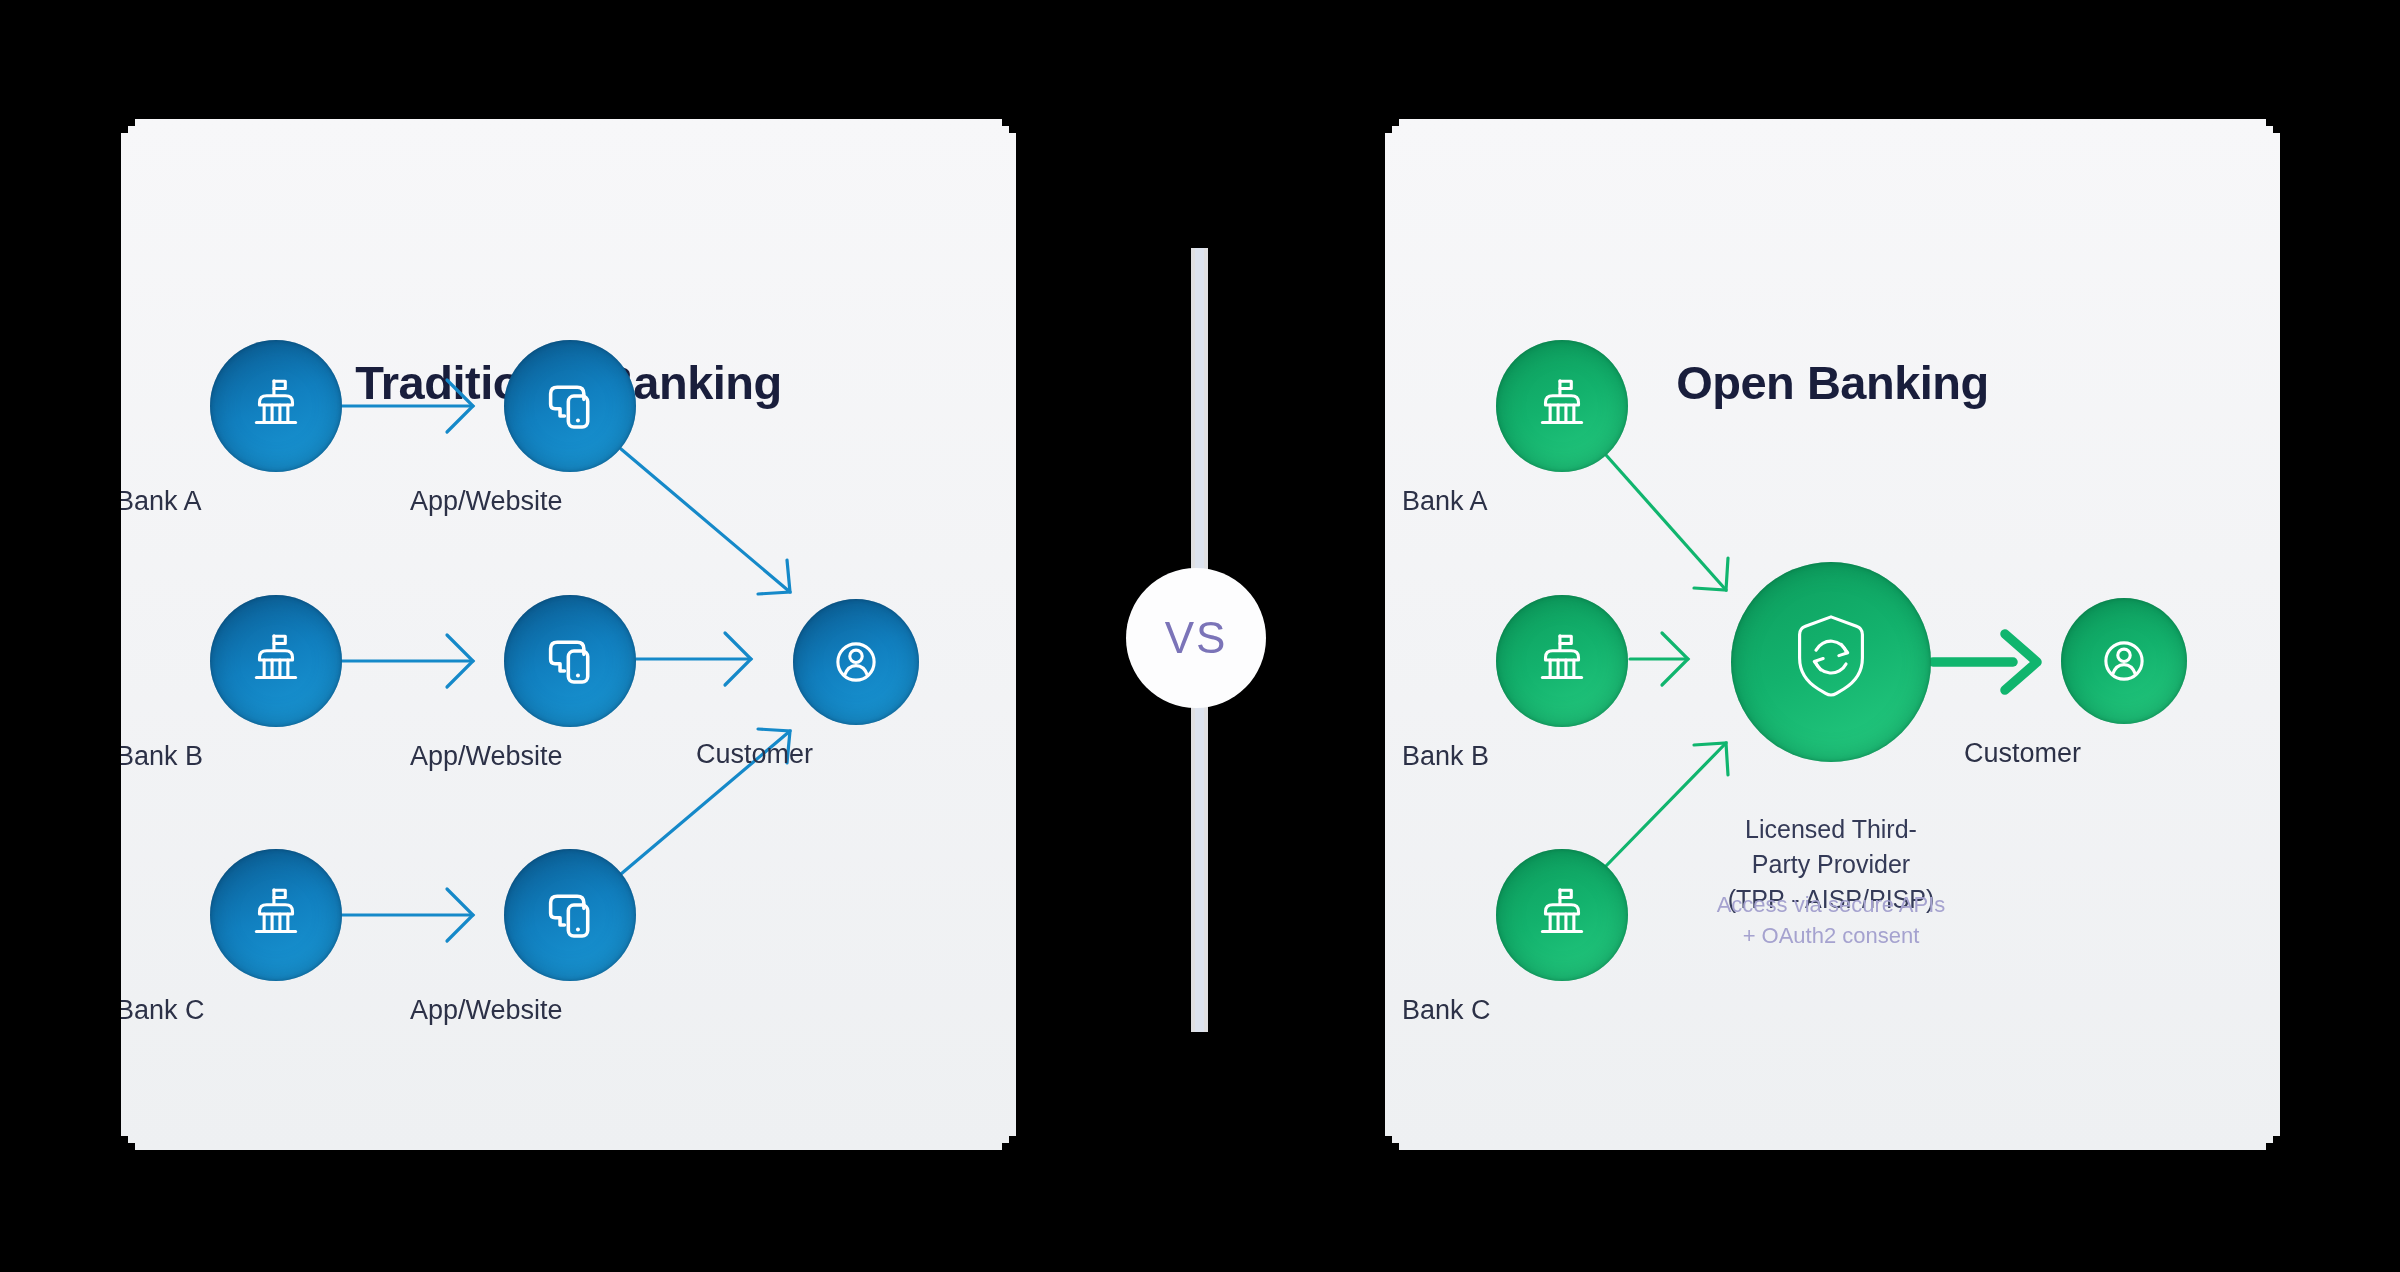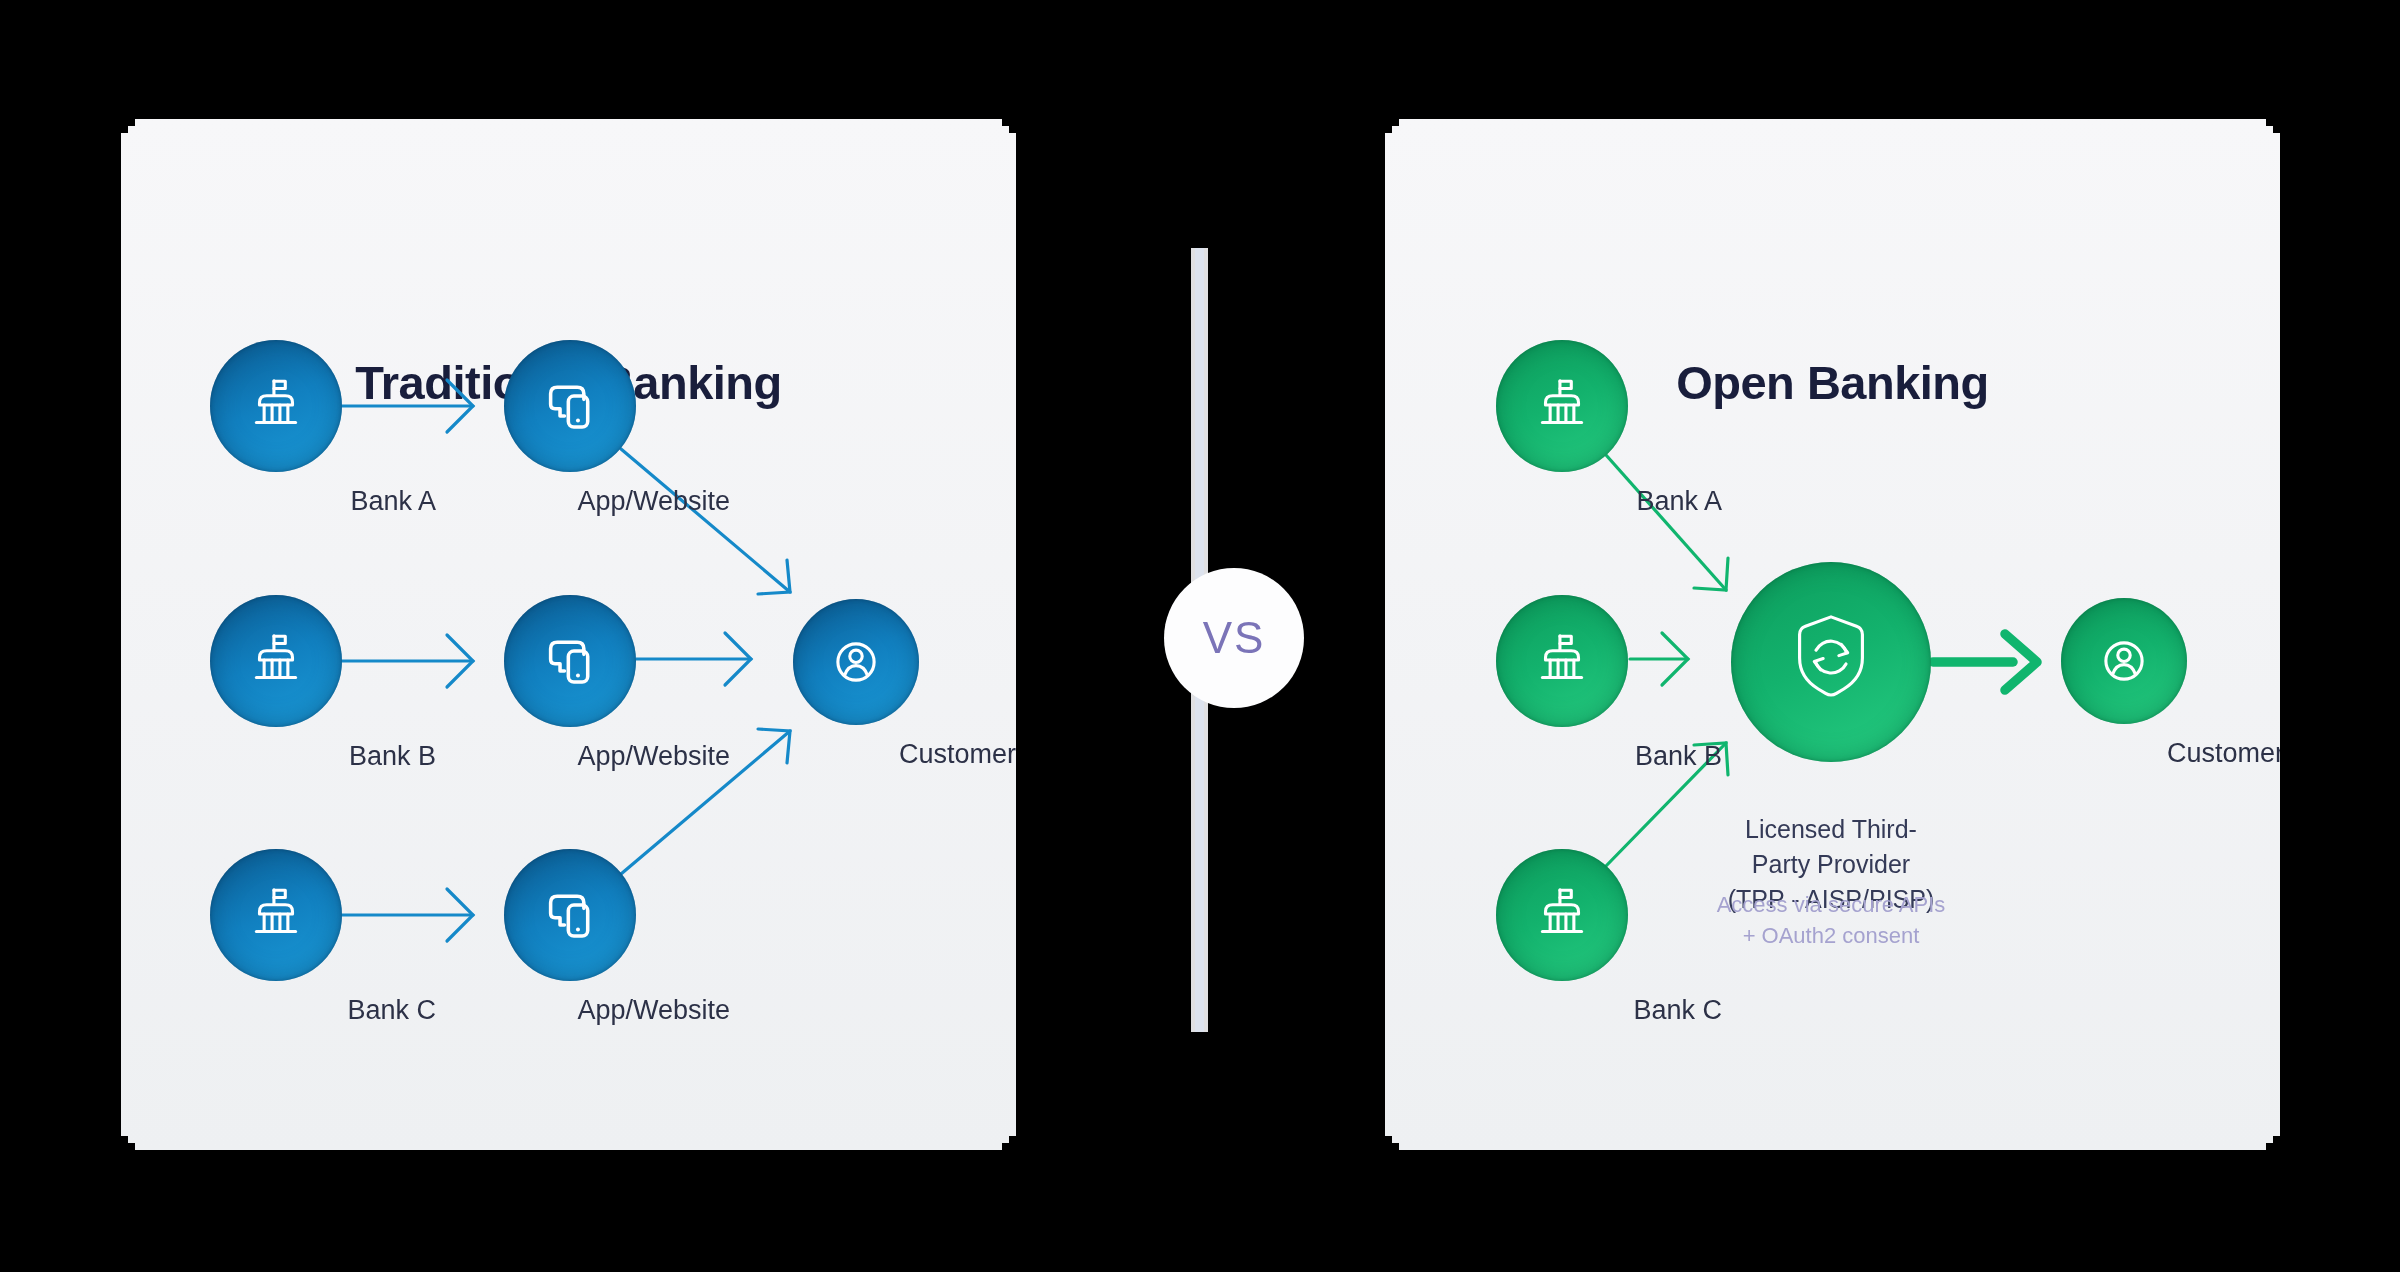--- a/index.html
+++ b/index.html
@@ -30,32 +30,32 @@
   .node{position:absolute;}
   .circle{border-radius:50%;display:flex;align-items:center;justify-content:center;width:100%;height:100%;}
   .circle.blue{background:linear-gradient(155deg,var(--blue_node_dark,#0b5e95) 0%,var(--blue_node_mid,#1180c0) 48%,var(--blue_node_light,#1b9bd8) 100%);
         box-shadow:inset 0 0 26px rgba(7,52,88,.42), inset 0 0 4px rgba(7,52,88,.5);}
   .circle.green{background:linear-gradient(155deg,var(--green_node_dark,#0d9c5d) 0%,var(--green_node_mid,#13b26d) 48%,var(--green_node_light,#27cd82) 100%);
         box-shadow:inset 0 0 26px rgba(5,96,55,.45), inset 0 0 4px rgba(5,96,55,.5);}
   .icon{display:block;}
   .icon *{stroke:var(--icon_stroke,#fff);}
   .icon .fillw{fill:var(--icon_stroke,#fff);stroke:none;}
   .nlabel{position:absolute;top:calc(100% + 14px);left:50%;transform:translateX(-50%);
-        width:320px;text-align:right;font-size:27px;color:var(--label_text,#2c3147);}
+        width:320px;text-align:left;font-size:27px;color:var(--label_text,#2c3147);}
 
   
   .tpp-label{position:absolute;left:276px;top:657px;width:340px;text-align:center;white-space:pre-line;
         font-size:25px;line-height:35px;color:var(--tpp_label_text,#343a57);margin-top:36px;}
   .tpp-subtext{position:absolute;left:256px;top:770px;width:380px;text-align:center;white-space:pre-line;
         font-size:22px;line-height:31px;color:var(--tpp_subtext,#a5a2cf);}
 
   
   .divider-line{position:absolute;left:1191px;top:248px;width:17px;height:784px;
         background:linear-gradient(90deg,#e0e0e2 0 22%,var(--divider_line,#dde3ee) 22% 78%,#e0e0e2 78%);}
-  .vs-badge{position:absolute;left:1164px;top:568px;width:140px;height:140px;border-radius:50%;
+  .vs-badge{position:absolute;left:1126px;top:568px;width:140px;height:140px;border-radius:50%;
         background:#fdfdfe;display:flex;align-items:center;justify-content:center;}
   .vs-badge span{font-size:44px;font-weight:500;letter-spacing:2px;color:var(--vs_text,#7b74b8);}
 </style>
 </head>
 <body>
 
 <div class="stage">
 
   <section class="card left">
     <h1 class="card-title">Traditional Banking</h1>

